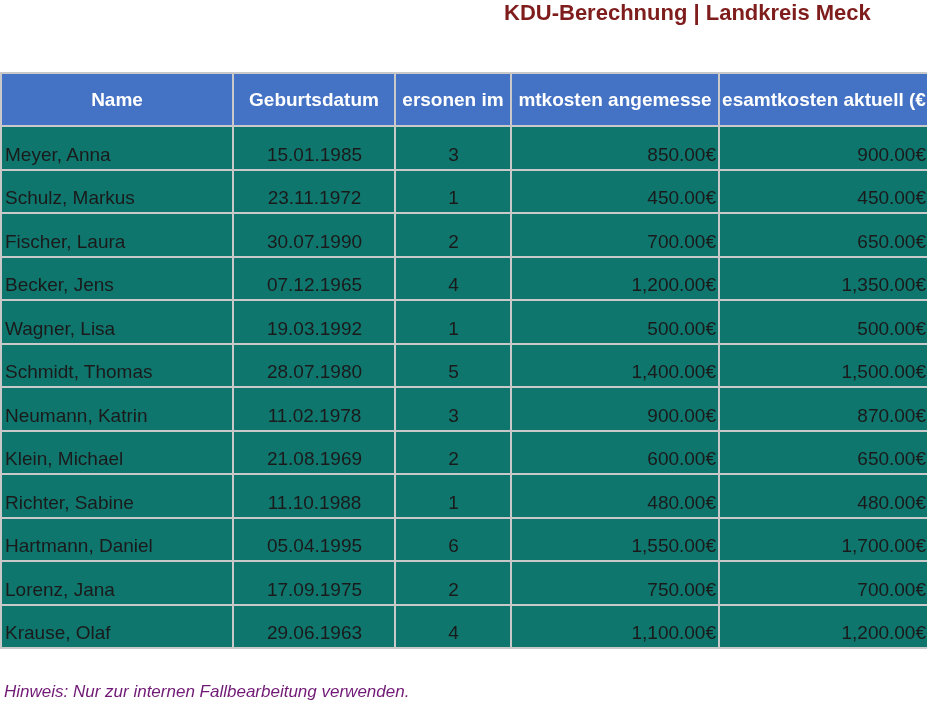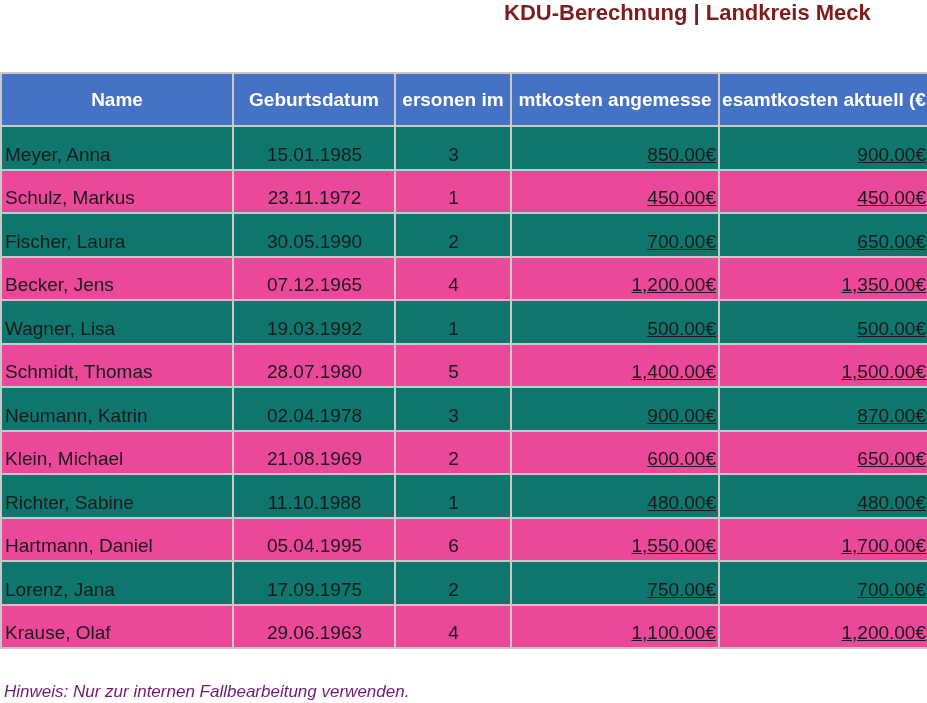--- a/index.html
+++ b/index.html
@@ -26,26 +26,26 @@
     border: 2px solid #c9c9c9; border-top: 2px solid #c9c9c9;
     white-space: nowrap; overflow: hidden; padding: 0; text-align: center;
     font-size: 19px;
   }
   th .inner { display: block; white-space: nowrap; }
   td {
     height: 38.5px; border: 2px solid #c9c9c9; padding: 0 2px 0 3px;
     white-space: nowrap; overflow: hidden; vertical-align: bottom;
     padding-bottom: 3px; line-height: 22px;
   }
-  tr.alt td { background: #ec4899; }
+  tr.alt td { background: #0f766e; }
   tr.plain td { background: #0f766e; }
   td.name { text-align: left; }
   td.date { text-align: center; }
   td.num { text-align: center; }
-  td.money { text-align: right; text-decoration: underline; }
+  td.money { text-align: right; }
   .note {
     position: absolute; top: 682px; left: 4px; font-size: 17px;
     font-style: italic; color: #701a75; white-space: nowrap;
   }
 </style>
 </head>
 <body>
 
 <div class="title-wrap">
   <div class="title">KDU-Berechnung | Landkreis Meck</div>
@@ -89,21 +89,21 @@
         </tr>
         <tr class="alt">
           <td class="name">Schulz, Markus</td>
           <td class="date">23.11.1972</td>
           <td class="num">1</td>
           <td class="money">450.00€</td>
           <td class="money">450.00€</td>
         </tr>
         <tr class="plain">
           <td class="name">Fischer, Laura</td>
-          <td class="date">30.05.1990</td>
+          <td class="date">30.07.1990</td>
           <td class="num">2</td>
           <td class="money">700.00€</td>
           <td class="money">650.00€</td>
         </tr>
         <tr class="alt">
           <td class="name">Becker, Jens</td>
           <td class="date">07.12.1965</td>
           <td class="num">4</td>
           <td class="money">1,200.00€</td>
           <td class="money">1,350.00€</td>
@@ -117,21 +117,21 @@
         </tr>
         <tr class="alt">
           <td class="name">Schmidt, Thomas</td>
           <td class="date">28.07.1980</td>
           <td class="num">5</td>
           <td class="money">1,400.00€</td>
           <td class="money">1,500.00€</td>
         </tr>
         <tr class="plain">
           <td class="name">Neumann, Katrin</td>
-          <td class="date">02.04.1978</td>
+          <td class="date">11.02.1978</td>
           <td class="num">3</td>
           <td class="money">900.00€</td>
           <td class="money">870.00€</td>
         </tr>
         <tr class="alt">
           <td class="name">Klein, Michael</td>
           <td class="date">21.08.1969</td>
           <td class="num">2</td>
           <td class="money">600.00€</td>
           <td class="money">650.00€</td>

